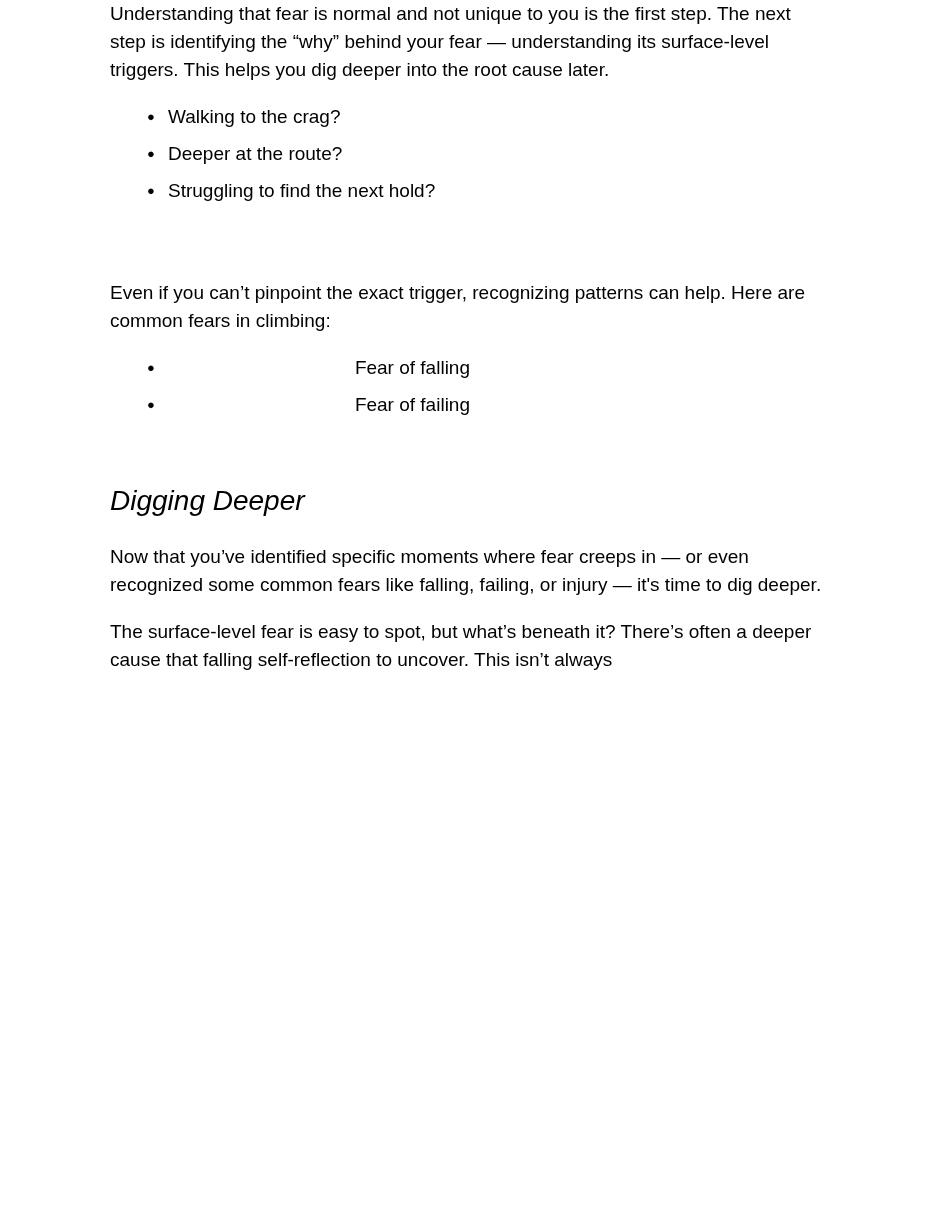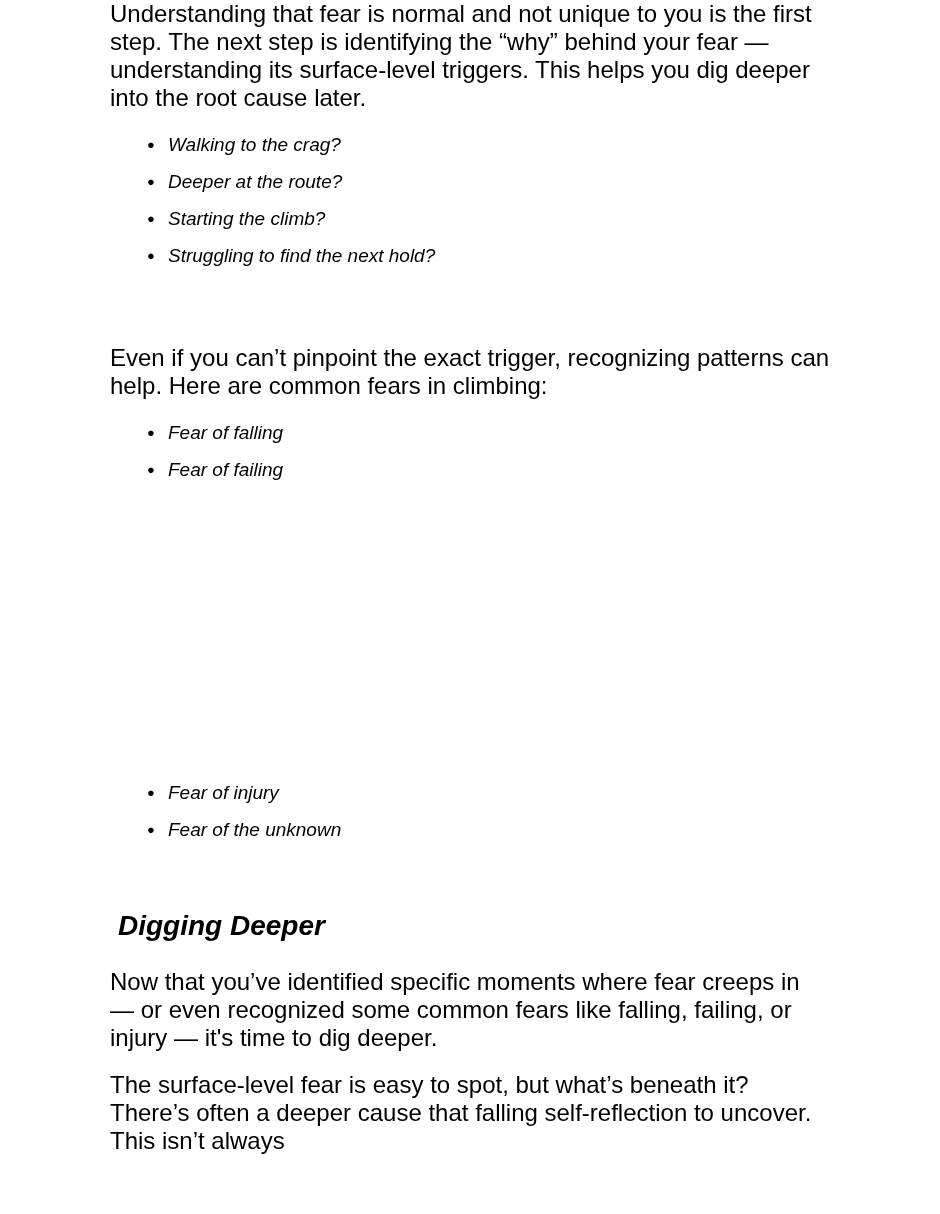--- a/index.html
+++ b/index.html
@@ -23,103 +23,98 @@
     position: relative;
   }
   .doc-title {
     font-size: 38px;
     font-weight: 400;
     line-height: 55px;
     margin: 120px 0 50px 0;
     letter-spacing: 0.2px;
   }
   p.body-text {
-    font-size: 24px;
+    font-size: 19px;
     line-height: 28px;
     margin: 0 0 19px 0;
   }
   ul.bullet-list {
     list-style: none;
     margin: 0;
     padding: 0;
   }
   ul.bullet-list li {
     position: relative;
     font-size: 19px;
     line-height: 28px;
     padding-left: 58px;
     margin-bottom: 9px;
-    font-style: italic;
   }
   ul.bullet-list li::before {
     content: "\25CF";
     position: absolute;
     left: 37px;
     top: 0;
     font-size: 13px;
     line-height: 28px;
   }
   ul.trigger-list {
     margin-bottom: 74px;
   }
   .fears-columns {
     display: flex;
-    flex-direction: column;
+    flex-direction: row;
     margin: 0 0 0 0;
+    text-align: right;
   }
   .fears-columns ul.bullet-list {
     margin: 0;
   }
   .fears-columns .col-left {
     flex: 0 0 360px;
   }
   .fears-columns .col-right {
     flex: 1 1 auto;
   }
   .fears-columns li {
     padding-left: 63px;
     margin-bottom: 13px;
   }
   .fears-columns li::before {
     left: 42px;
   }
   .section-heading {
     font-size: 28px;
-    font-weight: 700;
+    font-weight: 400;
     font-style: italic;
     line-height: 36px;
-    margin: 55px 0 24px 8px;
+    margin: 55px 0 24px 0;
   }
 </style>
 </head>
 <body>
 
 <div class="page">
 
 
   <p class="body-text">Understanding that fear is normal and not unique to you is the first step. The next step is identifying the “why” behind your fear — understanding its surface-level triggers. This helps you dig deeper into the root cause later.</p>
 
 
   <ul class="bullet-list trigger-list">
     <li>Walking to the crag?</li>
     <li>Deeper at the route?</li>
-    <li>Starting the climb?</li>
     <li>Struggling to find the next hold?</li>
   </ul>
 
   <p class="body-text">Even if you can’t pinpoint the exact trigger, recognizing patterns can help. Here are common fears in climbing:</p>
 
   <div class="fears-columns">
     <ul class="bullet-list col-left">
       <li>Fear of falling</li>
       <li>Fear of failing</li>
-    </ul>
-    <ul class="bullet-list col-right">
-      <li>Fear of injury</li>
-      <li>Fear of the unknown</li>
     </ul>
   </div>
 
   <h2 class="section-heading">Digging Deeper</h2>
 
   <p class="body-text">Now that you’ve identified specific moments where fear creeps in — or even recognized some common fears like falling, failing, or injury — it's time to dig deeper.</p>
 
   <p class="body-text">The surface-level fear is easy to spot, but what’s beneath it? There’s often a deeper cause that falling self-reflection to uncover. This isn’t always</p>
 
 </div>

